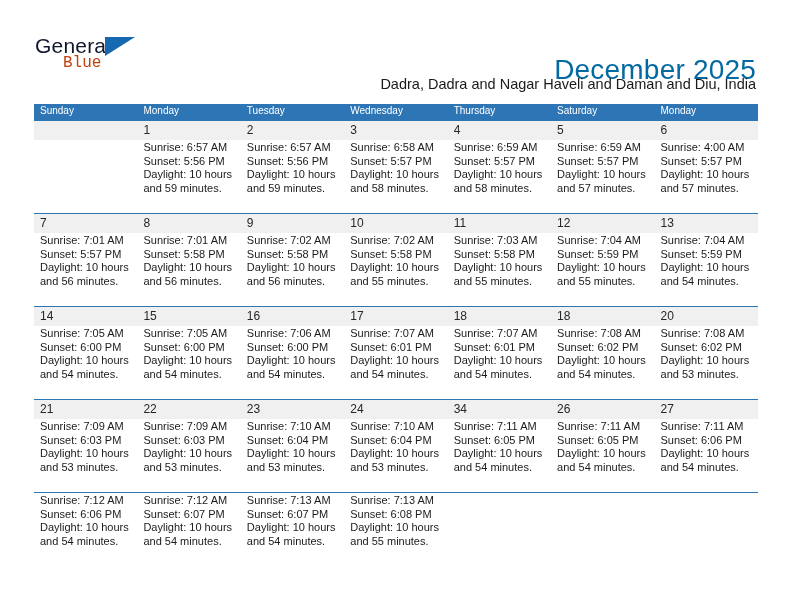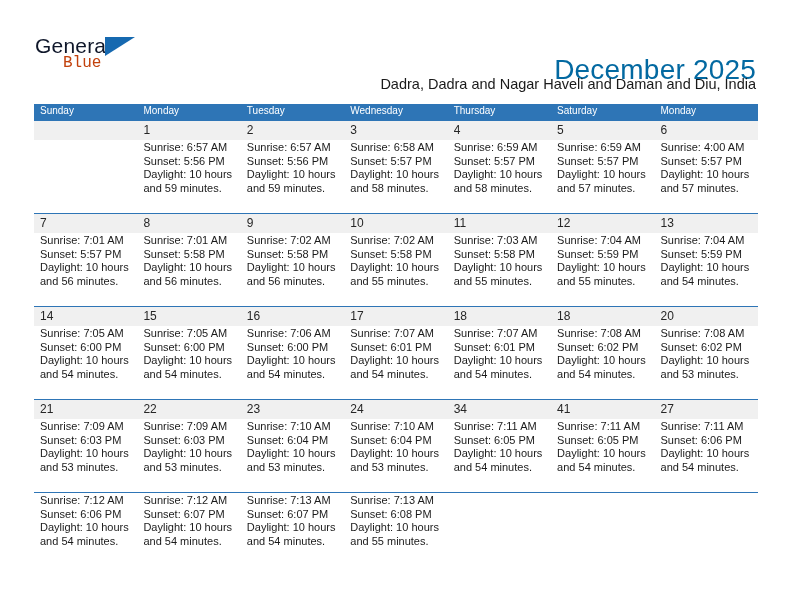--- a/index.html
+++ b/index.html
@@ -344,21 +344,21 @@
         <tr class="spacer-row">
           <td colspan="7"></td>
         </tr>
 
         <tr class="daynum-row">
           <td>21</td>
           <td>22</td>
           <td>23</td>
           <td>24</td>
           <td>34</td>
-          <td>41</td>
+          <td>26</td>
           <td>27</td>
         </tr>
         <tr class="info-row">
           <td>
             <span class="info-line">Sunrise: 7:09 AM</span>
             <span class="info-line">Sunset: 6:03 PM</span>
             <span class="info-line">Daylight: 10 hours</span>
             <span class="info-line">and 53 minutes.</span>
           </td>
           <td>

